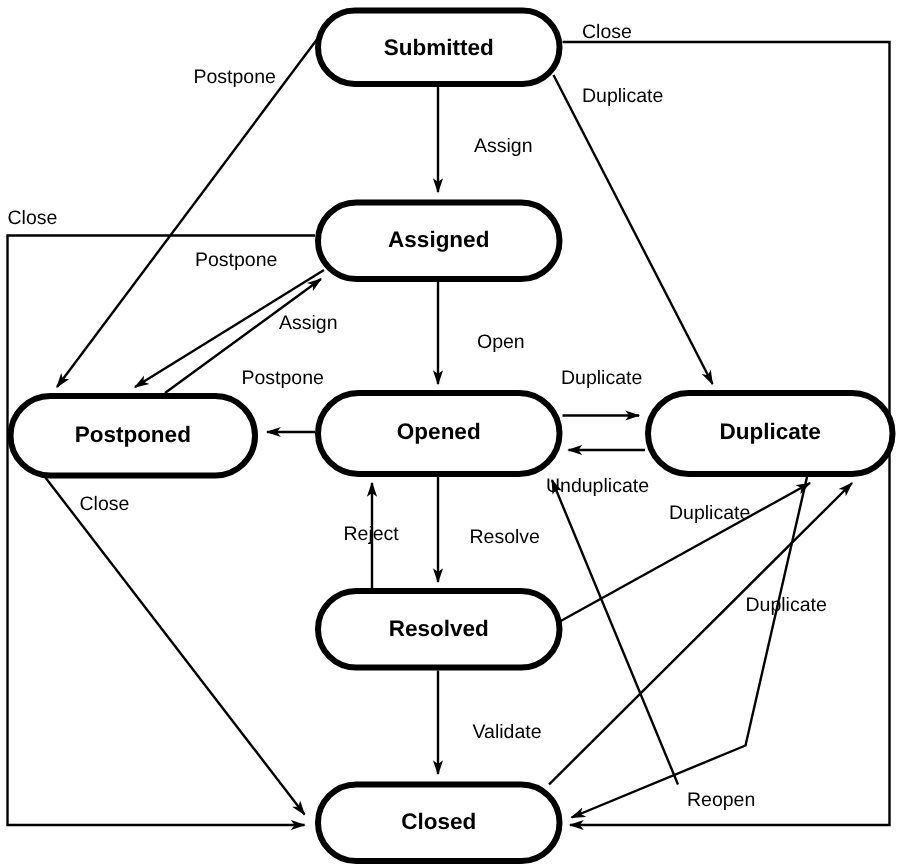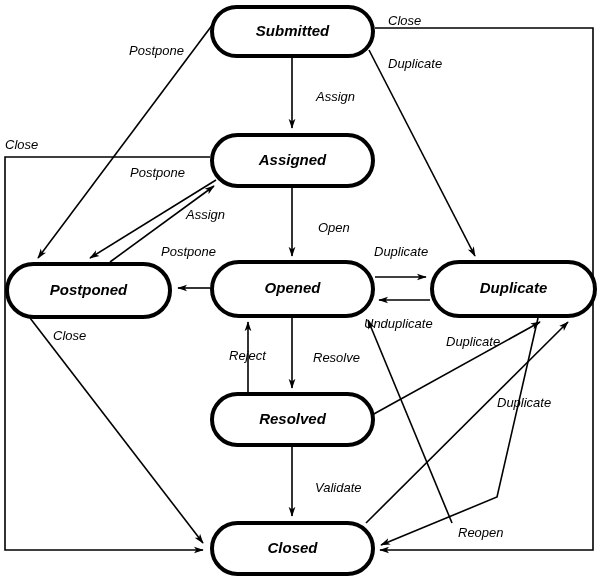--- a/index.html
+++ b/index.html
@@ -1,18 +1,18 @@
 <!DOCTYPE html>
 <html><head>
 <meta charset="utf-8">
 <style>
   html,body{margin:0;padding:0;background:#ffffff;}
   body{width:600px;height:578px;overflow:hidden;
        font-family:"Liberation Sans","DejaVu Sans",sans-serif;}
-  #diagram{position:relative;width:600px;height:578px;font-style:italic;}
+  #diagram{position:relative;width:600px;height:578px;}
   svg{position:absolute;left:0;top:0;}
   .node-box{fill:#ffffff;stroke:#000000;stroke-width:4;}
   .node-label{font-family:"Liberation Sans","DejaVu Sans",sans-serif;
               font-size:15px;font-weight:bold;fill:#000000;
               text-anchor:middle;dominant-baseline:middle;}
   .edge{fill:none;stroke:#000000;stroke-width:1.6;}
   .edge-label{font-family:"Liberation Sans","DejaVu Sans",sans-serif;
               font-size:13px;fill:#000000;}
 </style>
 </head>

